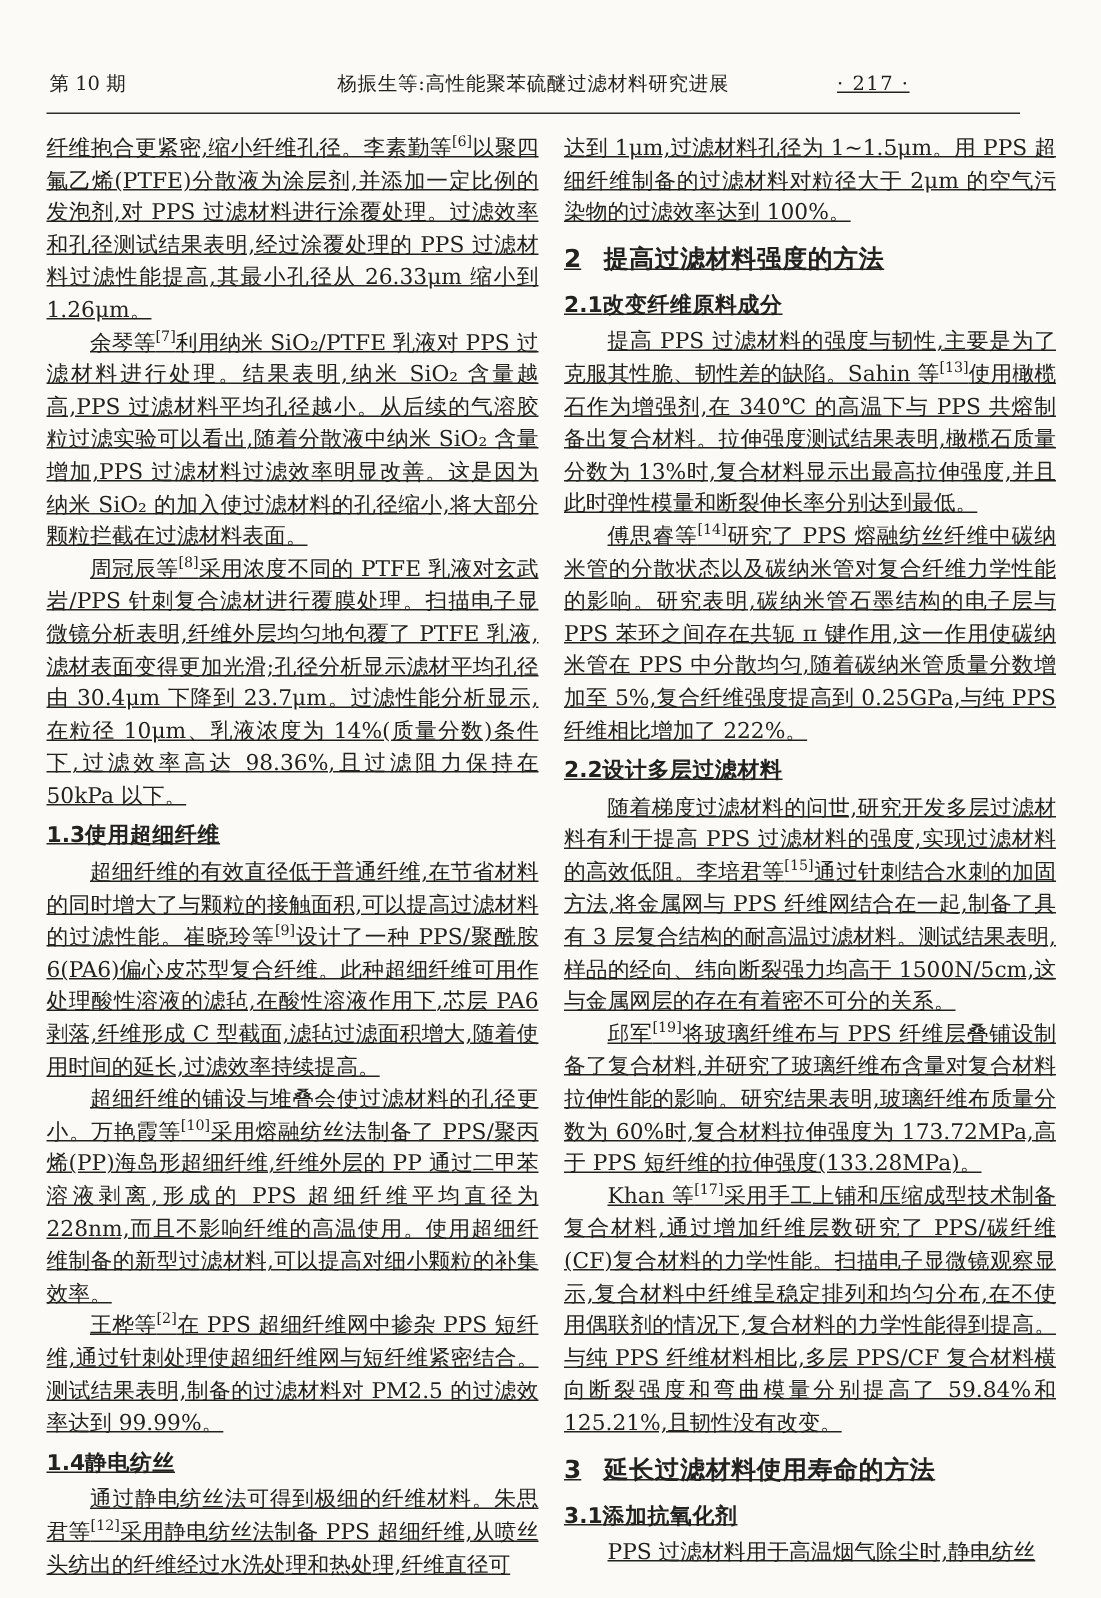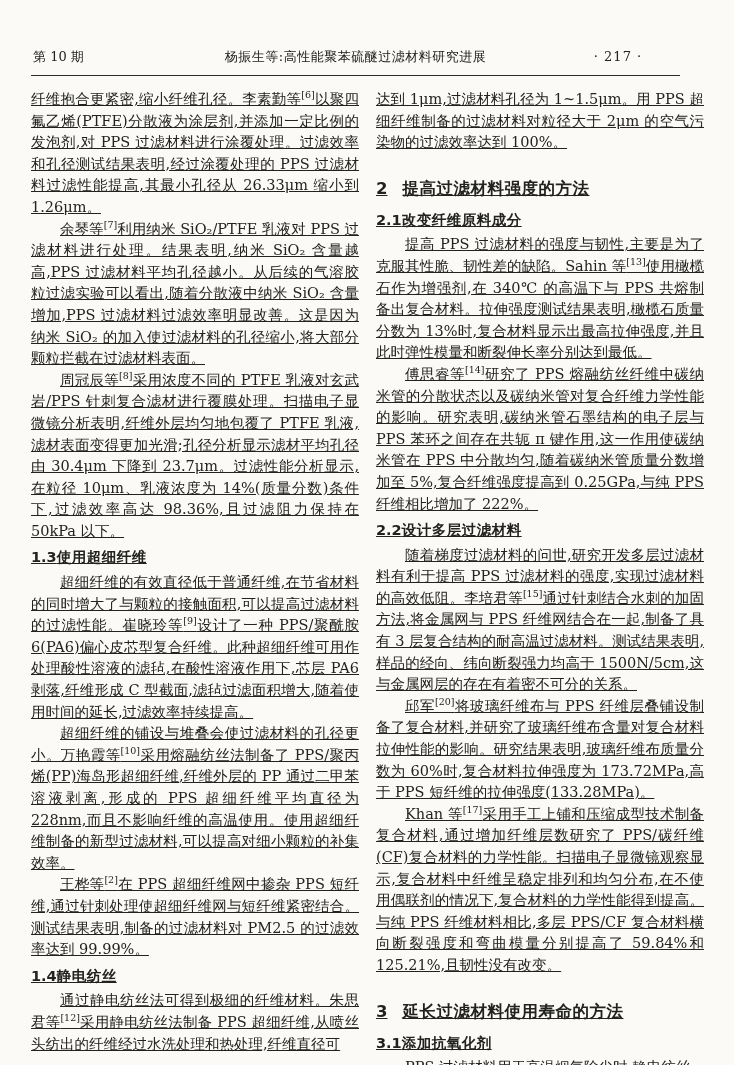--- a/index.html
+++ b/index.html
@@ -20,21 +20,21 @@
   }
   .page-header{
     display:flex;
     align-items:baseline;
     font-size:13px;
     line-height:18px;
     padding:0 2px;
   }
   .ph-issue{width:120px;}
   .ph-title{flex:1;text-align:center;letter-spacing:.5px;}
-  .ph-page{width:120px;text-align:center;letter-spacing:1px;}
+  .ph-page{width:120px;text-align:left;letter-spacing:1px;text-decoration:underline;}
   .header-rule{
     border:none;
     border-top:1.7px solid var(--rule);
     margin-top:9px;
   }
   .columns{
     display:flex;
     gap:17px;
     margin-top:13px;
   }
@@ -50,21 +50,21 @@
     font-size:9.5px;
     line-height:0;
     vertical-align:super;
     letter-spacing:0;
   }
   .h2{
     font-family:"DejaVu Sans","Liberation Sans",sans-serif;
     font-weight:700;
     font-size:16.5px;
     line-height:22px;
-    margin:24px 0 10px;
+    margin:8px 0 10px;
     letter-spacing:.5px;
   }
   .h2 .hnum{margin-right:15px;letter-spacing:0;}
   .h3{
     font-family:"DejaVu Sans","Liberation Sans",sans-serif;
     font-weight:700;
     font-size:14.5px;
     line-height:21.6px;
     margin:5px 0 3px;
     letter-spacing:.5px;
@@ -108,21 +108,21 @@
       </div>
       <div class="h3">
         <span class="hnum">2.1</span><span>改变纤维原料成分</span>
       </div>
       <p class="para indent"><span>提高 PPS 过滤材料的强度与韧性,主要是为了克服其性脆、韧性差的缺陷。Sahin 等</span><sup>[13]</sup><span>使用橄榄石作为增强剂,在 340℃ 的高温下与 PPS 共熔制备出复合材料。拉伸强度测试结果表明,橄榄石质量分数为 13%时,复合材料显示出最高拉伸强度,并且此时弹性模量和断裂伸长率分别达到最低。</span></p>
       <p class="para indent"><span>傅思睿等</span><sup>[14]</sup><span>研究了 PPS 熔融纺丝纤维中碳纳米管的分散状态以及碳纳米管对复合纤维力学性能的影响。研究表明,碳纳米管石墨结构的电子层与 PPS 苯环之间存在共轭 π 键作用,这一作用使碳纳米管在 PPS 中分散均匀,随着碳纳米管质量分数增加至 5%,复合纤维强度提高到 0.25GPa,与纯 PPS 纤维相比增加了 222%。</span></p>
       <div class="h3">
         <span class="hnum">2.2</span><span>设计多层过滤材料</span>
       </div>
       <p class="para indent"><span>随着梯度过滤材料的问世,研究开发多层过滤材料有利于提高 PPS 过滤材料的强度,实现过滤材料的高效低阻。李培君等</span><sup>[15]</sup><span>通过针刺结合水刺的加固方法,将金属网与 PPS 纤维网结合在一起,制备了具有 3 层复合结构的耐高温过滤材料。测试结果表明,样品的经向、纬向断裂强力均高于 1500N/5cm,这与金属网层的存在有着密不可分的关系。</span></p>
-      <p class="para indent"><span>邱军</span><sup>[20]</sup><span>将玻璃纤维布与 PPS 纤维层叠铺设制备了复合材料,并研究了玻璃纤维布含量对复合材料拉伸性能的影响。研究结果表明,玻璃纤维布质量分数为 60%时,复合材料拉伸强度为 173.72MPa,高于 PPS 短纤维的拉伸强度(133.28MPa)。</span></p>
+      <p class="para indent"><span>邱军</span><sup>[19]</sup><span>将玻璃纤维布与 PPS 纤维层叠铺设制备了复合材料,并研究了玻璃纤维布含量对复合材料拉伸性能的影响。研究结果表明,玻璃纤维布质量分数为 60%时,复合材料拉伸强度为 173.72MPa,高于 PPS 短纤维的拉伸强度(133.28MPa)。</span></p>
       <p class="para indent"><span>Khan 等</span><sup>[17]</sup><span>采用手工上铺和压缩成型技术制备复合材料,通过增加纤维层数研究了 PPS/碳纤维(CF)复合材料的力学性能。扫描电子显微镜观察显示,复合材料中纤维呈稳定排列和均匀分布,在不使用偶联剂的情况下,复合材料的力学性能得到提高。与纯 PPS 纤维材料相比,多层 PPS/CF 复合材料横向断裂强度和弯曲模量分别提高了 59.84%和 125.21%,且韧性没有改变。</span></p>
       <div class="h2">
         <span class="hnum">3</span><span>延长过滤材料使用寿命的方法</span>
       </div>
       <div class="h3">
         <span class="hnum">3.1</span><span>添加抗氧化剂</span>
       </div>
       <p class="para indent"><span>PPS 过滤材料用于高温烟气除尘时,静电纺丝</span></p>
     </div>
 

